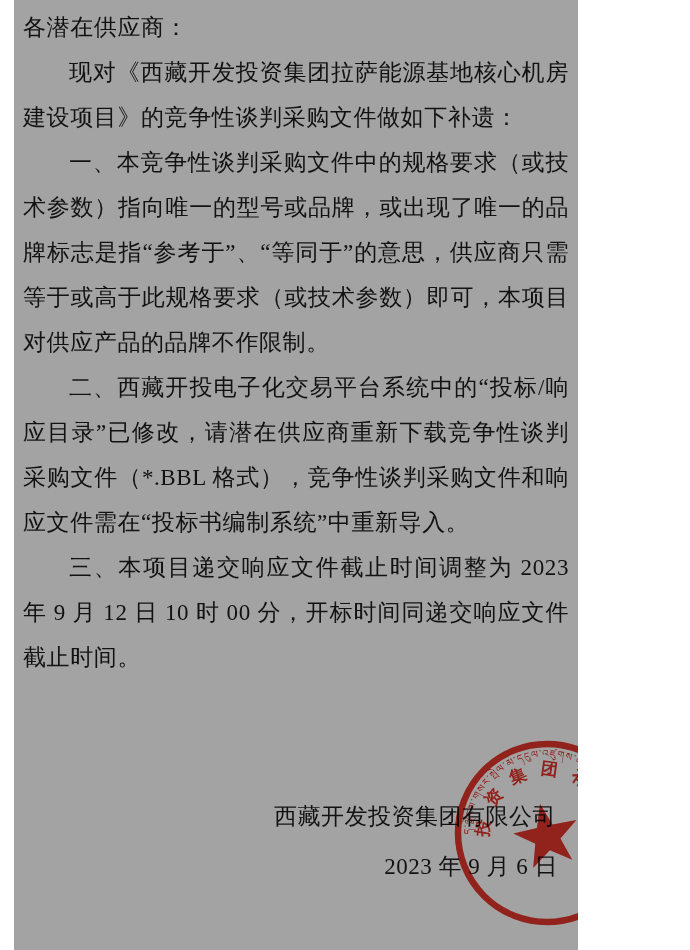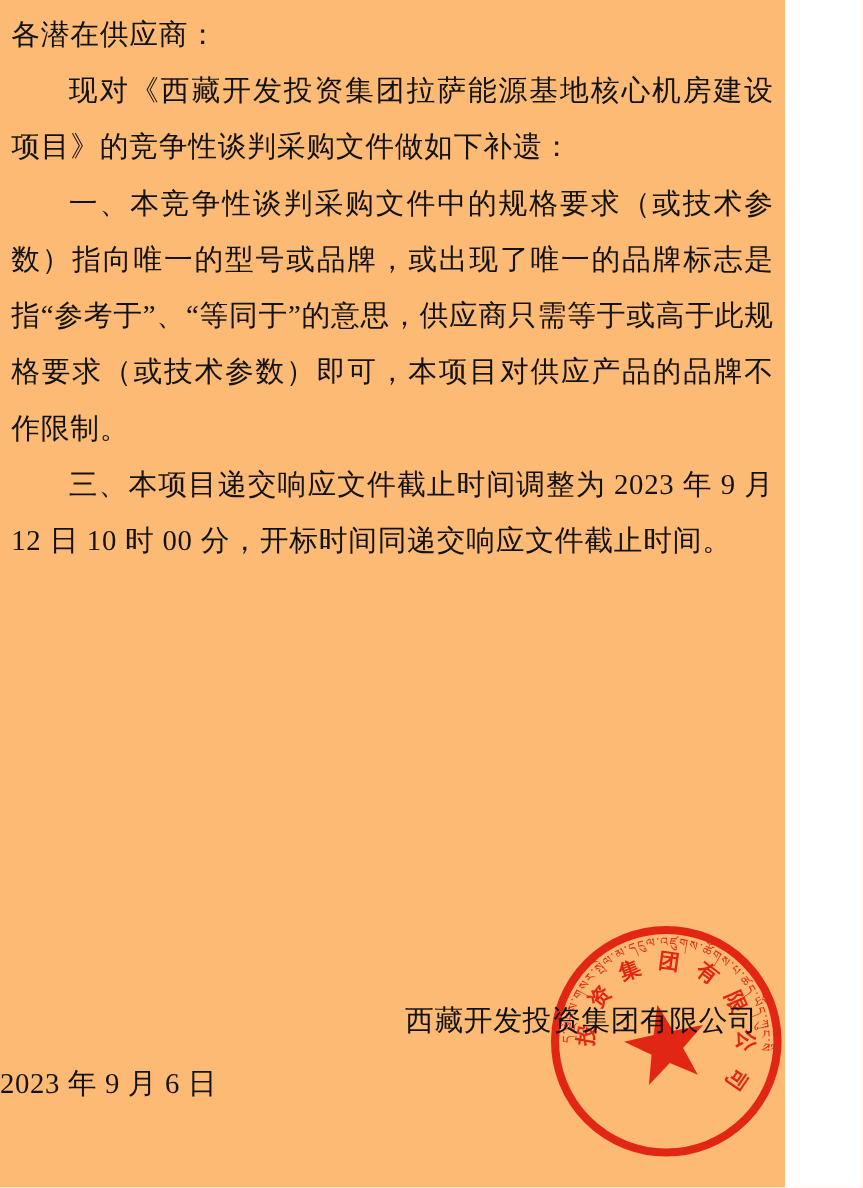--- a/index.html
+++ b/index.html
@@ -2,26 +2,27 @@
 <html><head>
 <meta charset="utf-8">
 <style>
   html, body {
     margin: 0;
     padding: 0;
     background: #ffffff;
   }
   .page {
     position: relative;
-    width: 628px;
+    width: 564px;
     height: 950px;
-    background: #fdba74;
+    background: #a3a3a3;
     overflow: hidden;
     font-family: "Liberation Serif", "DejaVu Serif", serif;
     color: #121212;
+    margin-left: 14px;
   }
   .content {
     padding: 5px 9px 0 9px;
   }
   .para {
     margin: 0;
     font-size: 23px;
     line-height: 45px;
     letter-spacing: 0.6px;
     text-align: justify;
@@ -40,20 +41,21 @@
     letter-spacing: 0.5px;
   }
   .sig-date {
     position: absolute;
     top: 852px;
     left: 0;
     right: 20px;
     margin: 0;
     font-size: 23px;
     line-height: 30px;
+    text-align: right;
     letter-spacing: 0.5px;
   }
   .stamp {
     position: absolute;
     left: 433px;
     top: 733px;
     width: 200px;
     height: 200px;
     mix-blend-mode: multiply;
     opacity: 0.93;
@@ -75,20 +77,21 @@
 </head>
 <body>
 
 <div class="page">
 
   <div class="content">
     <p class="para">各潜在供应商：</p>
     <div id="paragraphs">
         <p class="para indent">现对《西藏开发投资集团拉萨能源基地核心机房建设项目》的竞争性谈判采购文件做如下补遗：</p>
         <p class="para indent bold">一、本竞争性谈判采购文件中的规格要求（或技术参数）指向唯一的型号或品牌，或出现了唯一的品牌标志是指“参考于”、“等同于”的意思，供应商只需等于或高于此规格要求（或技术参数）即可，本项目对供应产品的品牌不作限制。</p>
+        <p class="para indent bold">二、西藏开投电子化交易平台系统中的“投标/响应目录”已修改，请潜在供应商重新下载竞争性谈判采购文件（*.BBL 格式），竞争性谈判采购文件和响应文件需在“投标书编制系统”中重新导入。</p>
         <p class="para indent bold">三、本项目递交响应文件截止时间调整为 2023 年 9 月 12 日 10 时 00 分，开标时间同递交响应文件截止时间。</p>
       </div>
   </div>
 
   <p class="sig-company">西藏开发投资集团有限公司</p>
   <p class="sig-date">2023 年 9 月 6 日</p>
 
   <div class="stamp">
     <svg viewBox="0 0 200 200">
       <defs>

